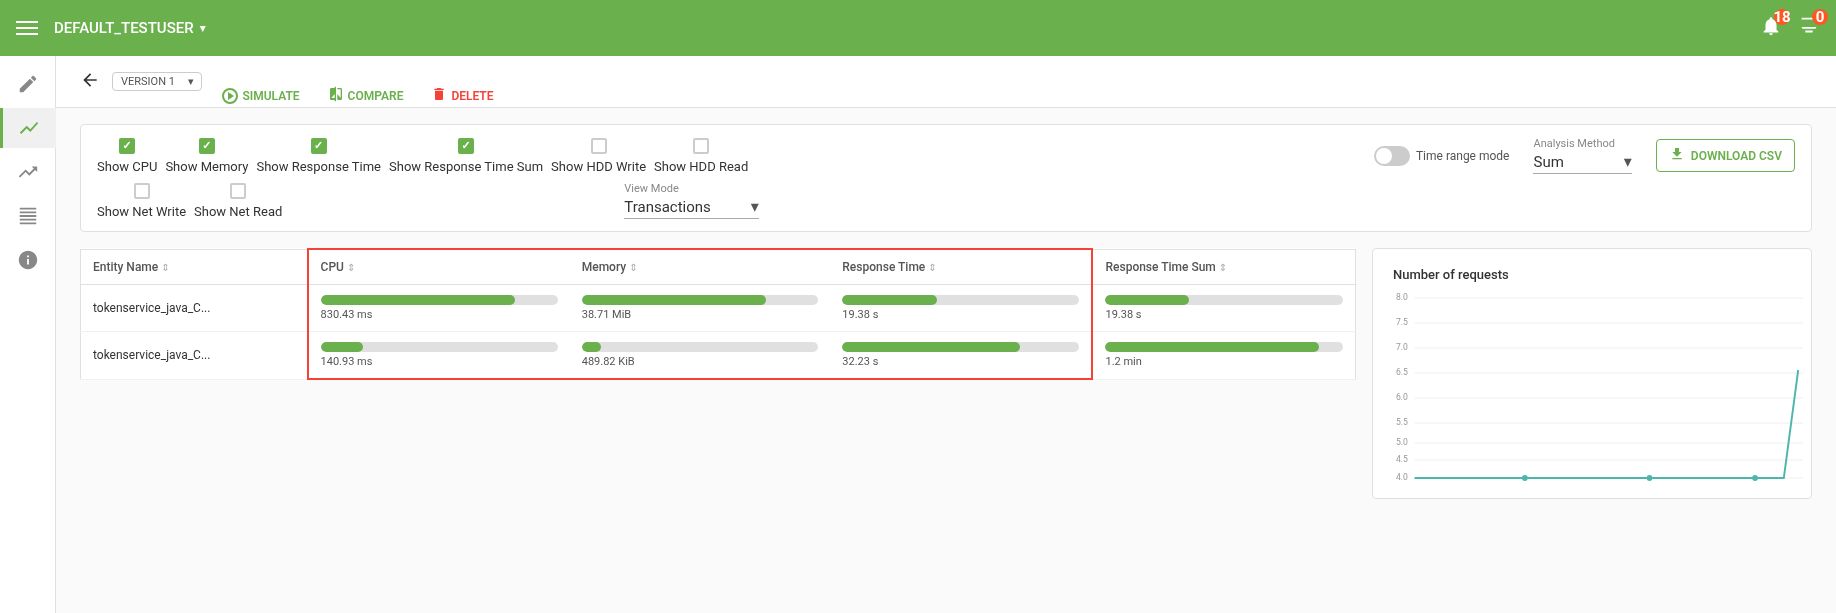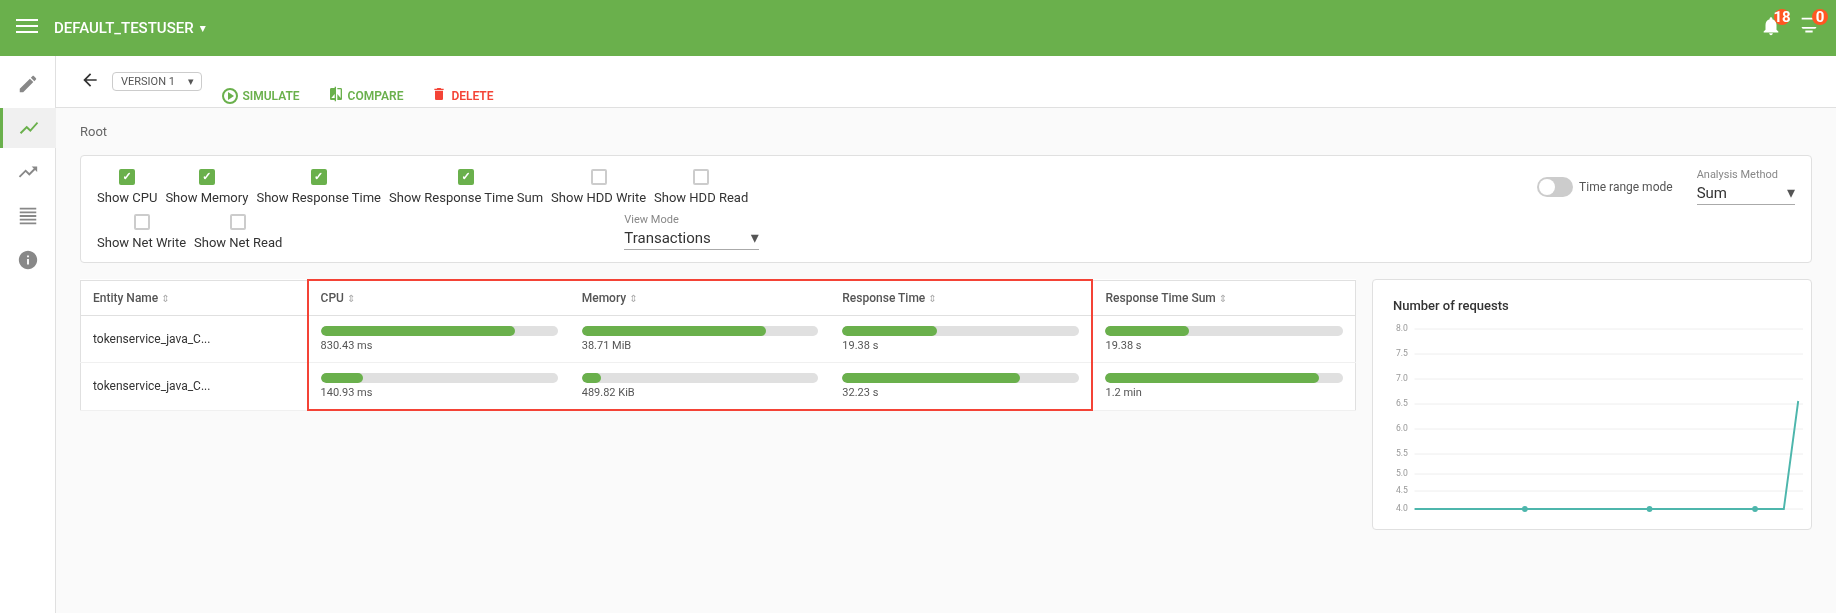--- a/index.html
+++ b/index.html
@@ -8,21 +8,21 @@
 
     
     .top-nav {
       background: #6ab04c;
       height: 56px;
       display: flex;
       align-items: center;
       padding: 0 16px;
       justify-content: space-between;
     }
-    .top-nav-left { display: flex; align-items: flex-start; gap: 16px; }
+    .top-nav-left { display: flex; align-items: center; gap: 16px; }
     .hamburger { display: flex; flex-direction: column; gap: 4px; cursor: pointer; }
     .hamburger span { display: block; width: 22px; height: 2px; background: white; }
     .top-nav-title { color: white; font-size: 15px; font-weight: 500; display: flex; align-items: center; gap: 6px; }
     .top-nav-right { display: flex; align-items: center; gap: 16px; }
     .nav-icon-btn { position: relative; color: white; cursor: pointer; }
     .badge {
       position: absolute; top: -6px; right: -8px;
       background: #ff5722; color: white; border-radius: 50%;
       font-size: 15px; width: 16px; height: 16px;
       display: flex; align-items: center; justify-content: center; font-weight: bold;
@@ -233,21 +233,20 @@
         <span>
           <svg width="16" height="16" viewBox="0 0 24 24" fill="#f44336">
               <path d="M6 19c0 1.1.9 2 2 2h8c1.1 0 2-.9 2-2V7H6v12zM19 4h-3.5l-1-1h-5l-1 1H5v2h14V4z"></path>
             </svg>
         </span>
         <span>DELETE</span>
       </div>
     </div>
 
     <div class="content-area">
-      <div class="breadcrumb">Root</div>
 
       <div class="filter-row">
         <div class="filter-top-row">
 
           <div class="checkbox-item">
             <div class="cb-box checked"></div>
             <span>Show CPU</span>
           </div>
           <div class="checkbox-item">
             <div class="cb-box checked"></div>
@@ -279,20 +278,28 @@
             </div>
 
             <div class="dropdown-wrap">
               <span class="dropdown-label">Analysis Method</span>
               <div style="display:flex;align-items:center;border-bottom:1px solid #aaa;padding-bottom:2px;">
                 <span style="font-size:15px;color:#333;">Sum</span>
                 <span style="margin-left:60px; color:#555;">▾</span>
               </div>
             </div>
 
+            <div class="download-btn">
+              <span>
+                <svg width="16" height="16" viewBox="0 0 24 24" fill="#6ab04c">
+                    <path d="M19 9h-4V3H9v6H5l7 7 7-7zM5 18v2h14v-2H5z"></path>
+                  </svg>
+              </span>
+              <span>DOWNLOAD CSV</span>
+            </div>
           </div>
         </div>
 
         <div class="filter-bottom-row">
           <div class="checkbox-item">
             <div class="cb-box"></div>
             <span>Show Net Write</span>
           </div>
           <div class="checkbox-item">
             <div class="cb-box"></div>

